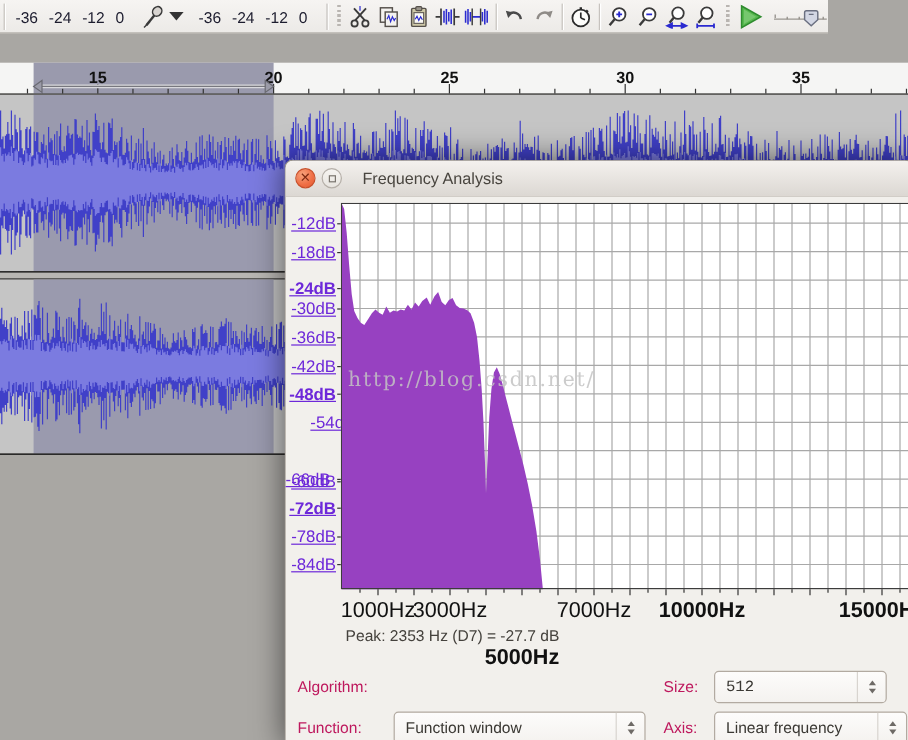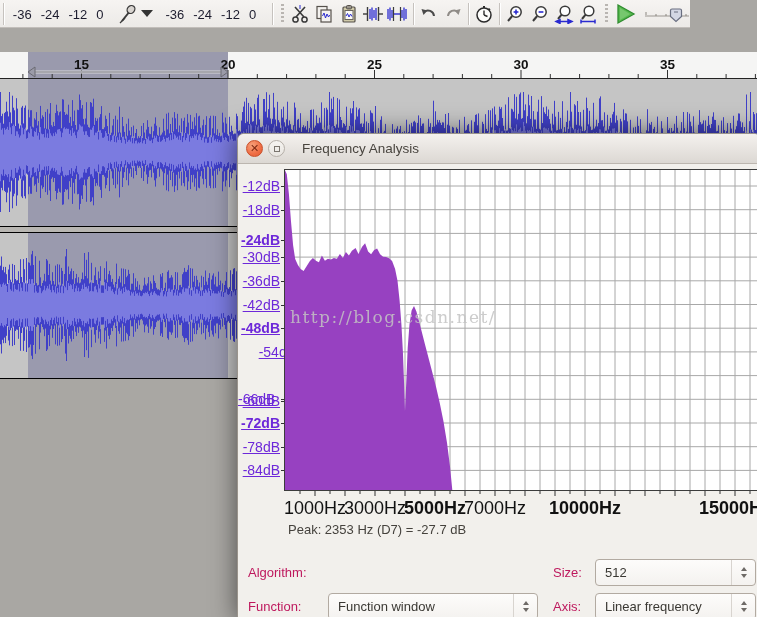--- a/index.html
+++ b/index.html
@@ -419,35 +419,35 @@
           <line x1="406" y1="322" x2="406" y2="325" stroke="#333" stroke-width="1"></line>
           <line x1="421" y1="322" x2="421" y2="327" stroke="#333" stroke-width="1"></line>
           <line x1="436" y1="322" x2="436" y2="325" stroke="#333" stroke-width="1"></line>
           <line x1="451" y1="322" x2="451" y2="327" stroke="#333" stroke-width="1"></line>
           <line x1="466" y1="322" x2="466" y2="325" stroke="#333" stroke-width="1"></line>
         </svg>
     </div>
     <div id="xlabels">
         <span class="xlab" style="left: 77px;">1000Hz</span>
         <span class="xlab" style="left: 137px;">3000Hz</span>
-        <span class="xlab bold" style="left: 197px;">5000Hz</span>
+        <span class="xlab bold" style="left: 197px; margin-top: 39px;">5000Hz</span>
         <span class="xlab" style="left: 257px;">7000Hz</span>
         <span class="xlab bold" style="left: 347px;">10000Hz</span>
         <span class="xlab bold" style="left: 497px;">15000Hz</span>
       </div>
 
     <div class="watermark">http://blog.csdn.net/</div>
 
     <div class="statusrow">
       <span>Peak: 2353 Hz (D7) = -27.7 dB</span>
     </div>
 
     <span class="ctl-label" style="left:10px;top:431px;">Algorithm:</span>
     <span class="ctl-label" style="left:315px;top:431px;">Size:</span>
-    <div class="combo" style="left:357px;top:425px;width:161px;">
+    <div class="combo" style="left:357px;top:425px;width:144px;font-family:Liberation Mono, monospace;">
       <span class="val">512</span>
       <span class="step">
           <span class="arr-up"></span>
           <span class="arr-dn"></span>
         </span>
     </div>
 
     <span class="ctl-label" style="left:10px;top:465px;">Function:</span>
     <div class="combo" style="left:90px;top:459px;width:210px;">
       <span class="val">Function window</span>

